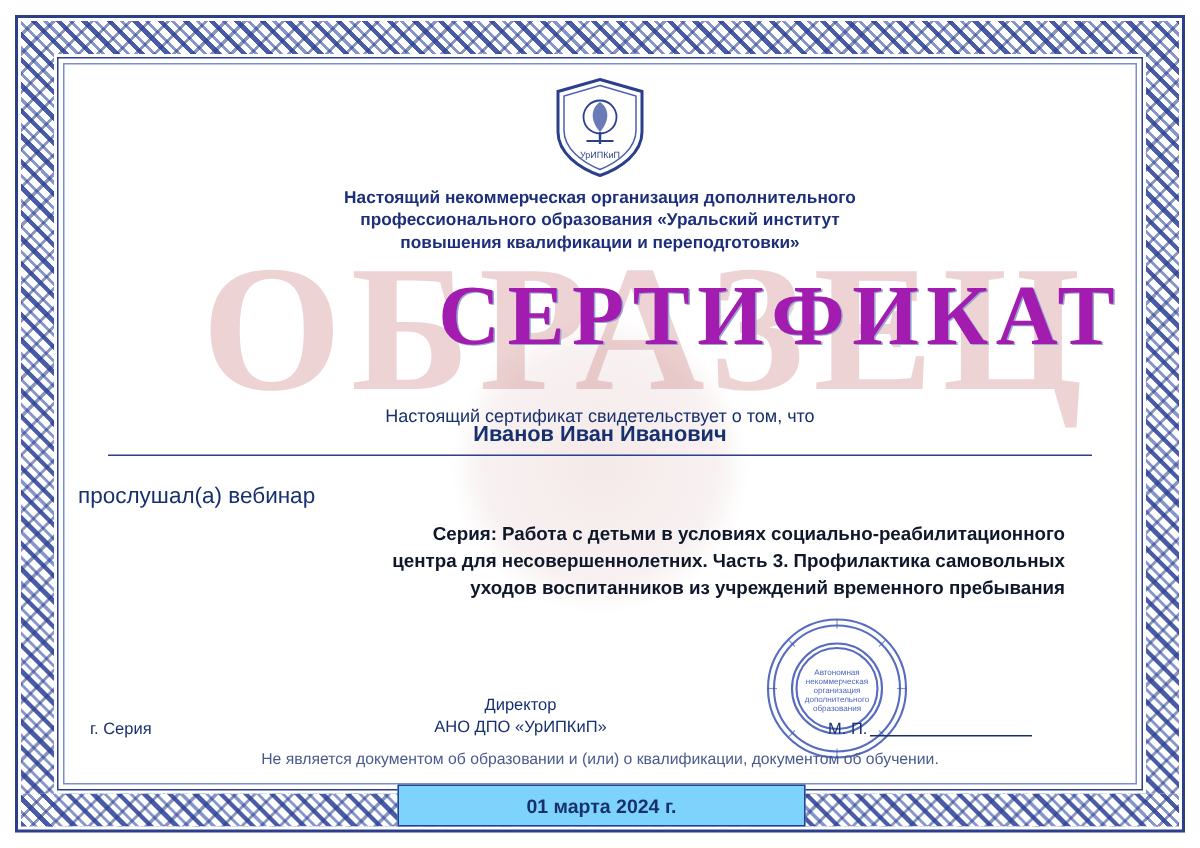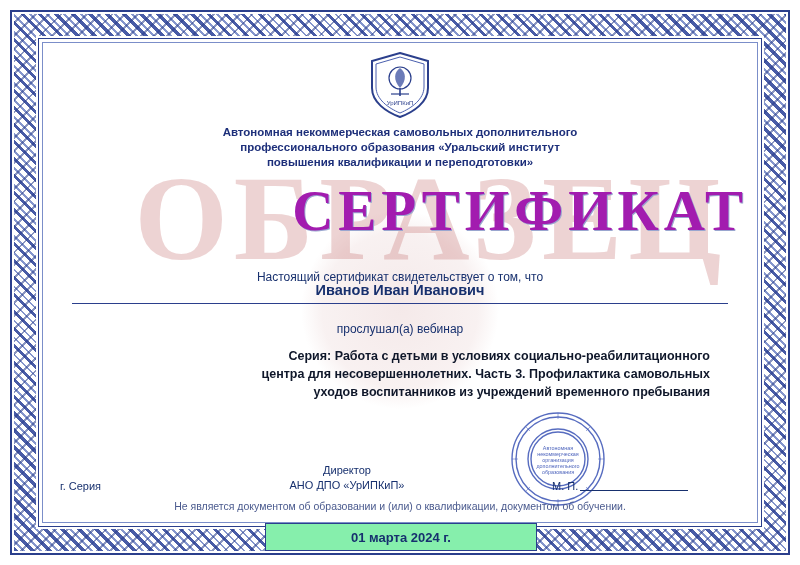--- a/index.html
+++ b/index.html
@@ -160,22 +160,22 @@
     left: 20px;
     width: 656px;
     border-bottom: 1px solid #2b3f8c;
   }
 
   .action {
     position: absolute;
     top: 272px;
     left: 0;
     width: 696px;
-    text-align: center;
-    font-size: 12px;
+    text-align: left;
+    font-size: 15px;
     color: #17306e;
   }
 
   .course {
     position: absolute;
     top: 297px;
     left: 38px;
     width: 620px;
     text-align: right;
     font-size: 12.5px;
@@ -234,21 +234,21 @@
     color: #4a5a8e;
   }
 
   .date-box {
     position: absolute;
     left: 265px;
     top: 523px;
     width: 270px;
     height: 26px;
     border: 1.5px solid #2b3f8c;
-    background: #86efac;
+    background: #7dd3fc;
     display: flex;
     align-items: center;
     justify-content: center;
     font-size: 13px;
     font-weight: bold;
     color: #17306e;
   }
 </style>
 </head>
 <body>
@@ -272,21 +272,21 @@
         <path d="M31 5 L55 12 L55 35 C55 47 43 56 31 61 C19 56 7 47 7 35 L7 12 Z" fill="none" stroke="#4a5fae" stroke-width="1"></path>
         <circle cx="31" cy="26" r="11" fill="none" stroke="#2b3f8c" stroke-width="1.2"></circle>
         <path d="M31 16 C25 20 24 28 31 36 C38 28 37 20 31 16 Z" fill="#3a4fa0" opacity="0.75"></path>
         <path d="M31 36 L31 44" stroke="#2b3f8c" stroke-width="1.6"></path>
         <path d="M22 42 L40 42" stroke="#2b3f8c" stroke-width="1.2"></path>
         <text x="31" y="53" text-anchor="middle" font-size="6" fill="#2b3f8c" font-family="Liberation Sans, sans-serif">УрИПКиП</text>
       </svg>
     </div>
 
     <div class="org">
-      <div>Автономная некоммерческая самовольных дополнительного</div>
+      <div>Настоящий некоммерческая организация дополнительного</div>
       <div>профессионального образования «Уральский институт</div>
       <div>повышения квалификации и переподготовки»</div>
     </div>
 
     <div class="title">СЕРТИФИКАТ</div>
 
     <div class="subtitle">Настоящий сертификат свидетельствует о том, что</div>
 
     <div class="recipient">Иванов Иван Иванович</div>
     <div class="recipient-line"></div>

